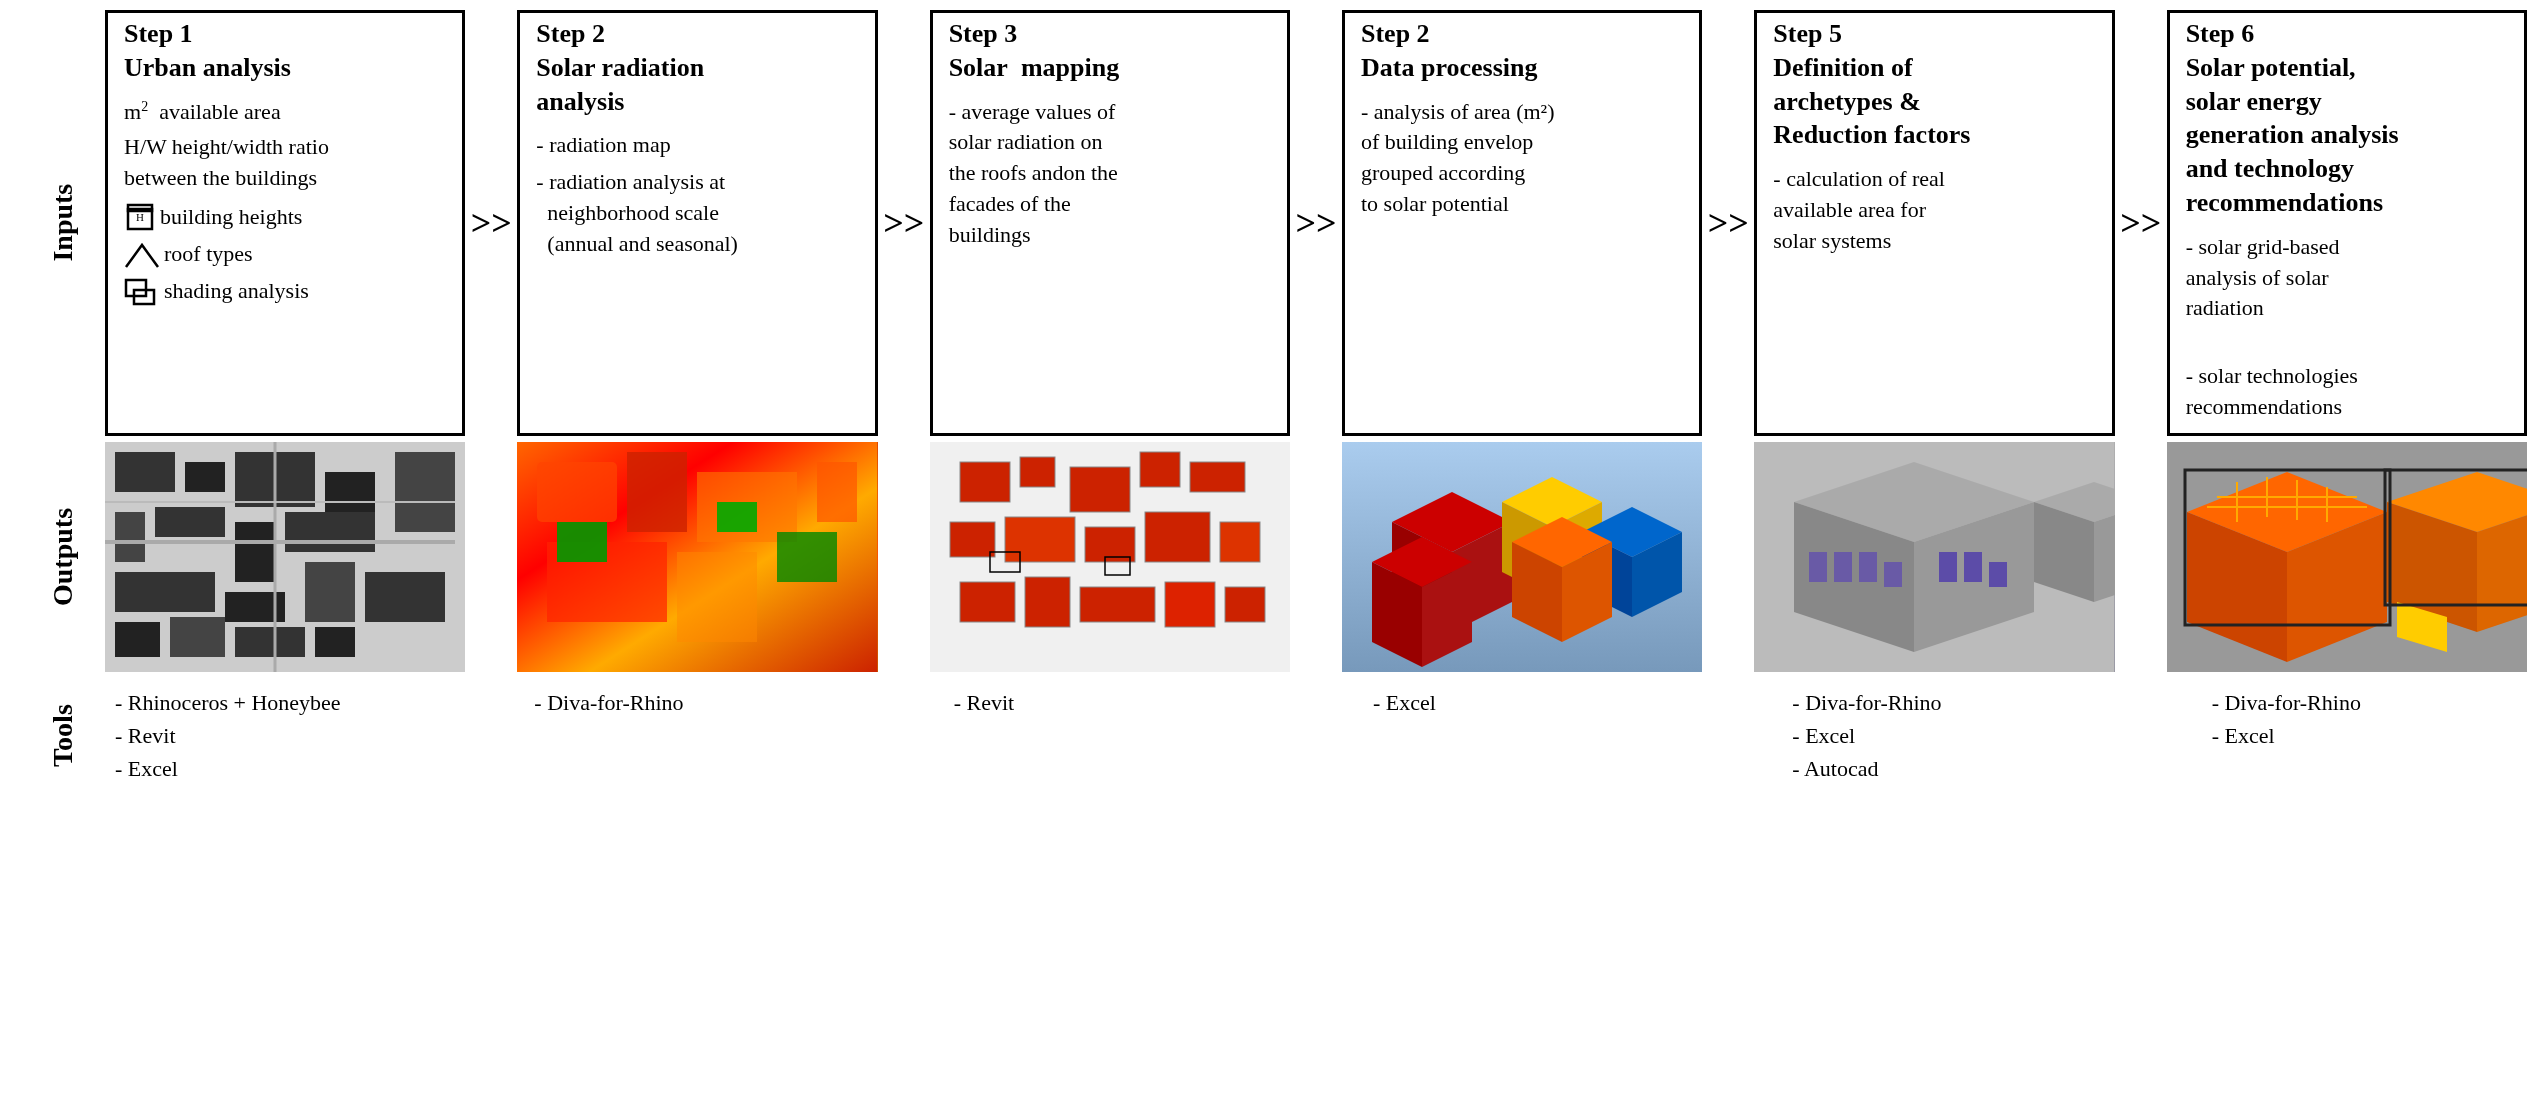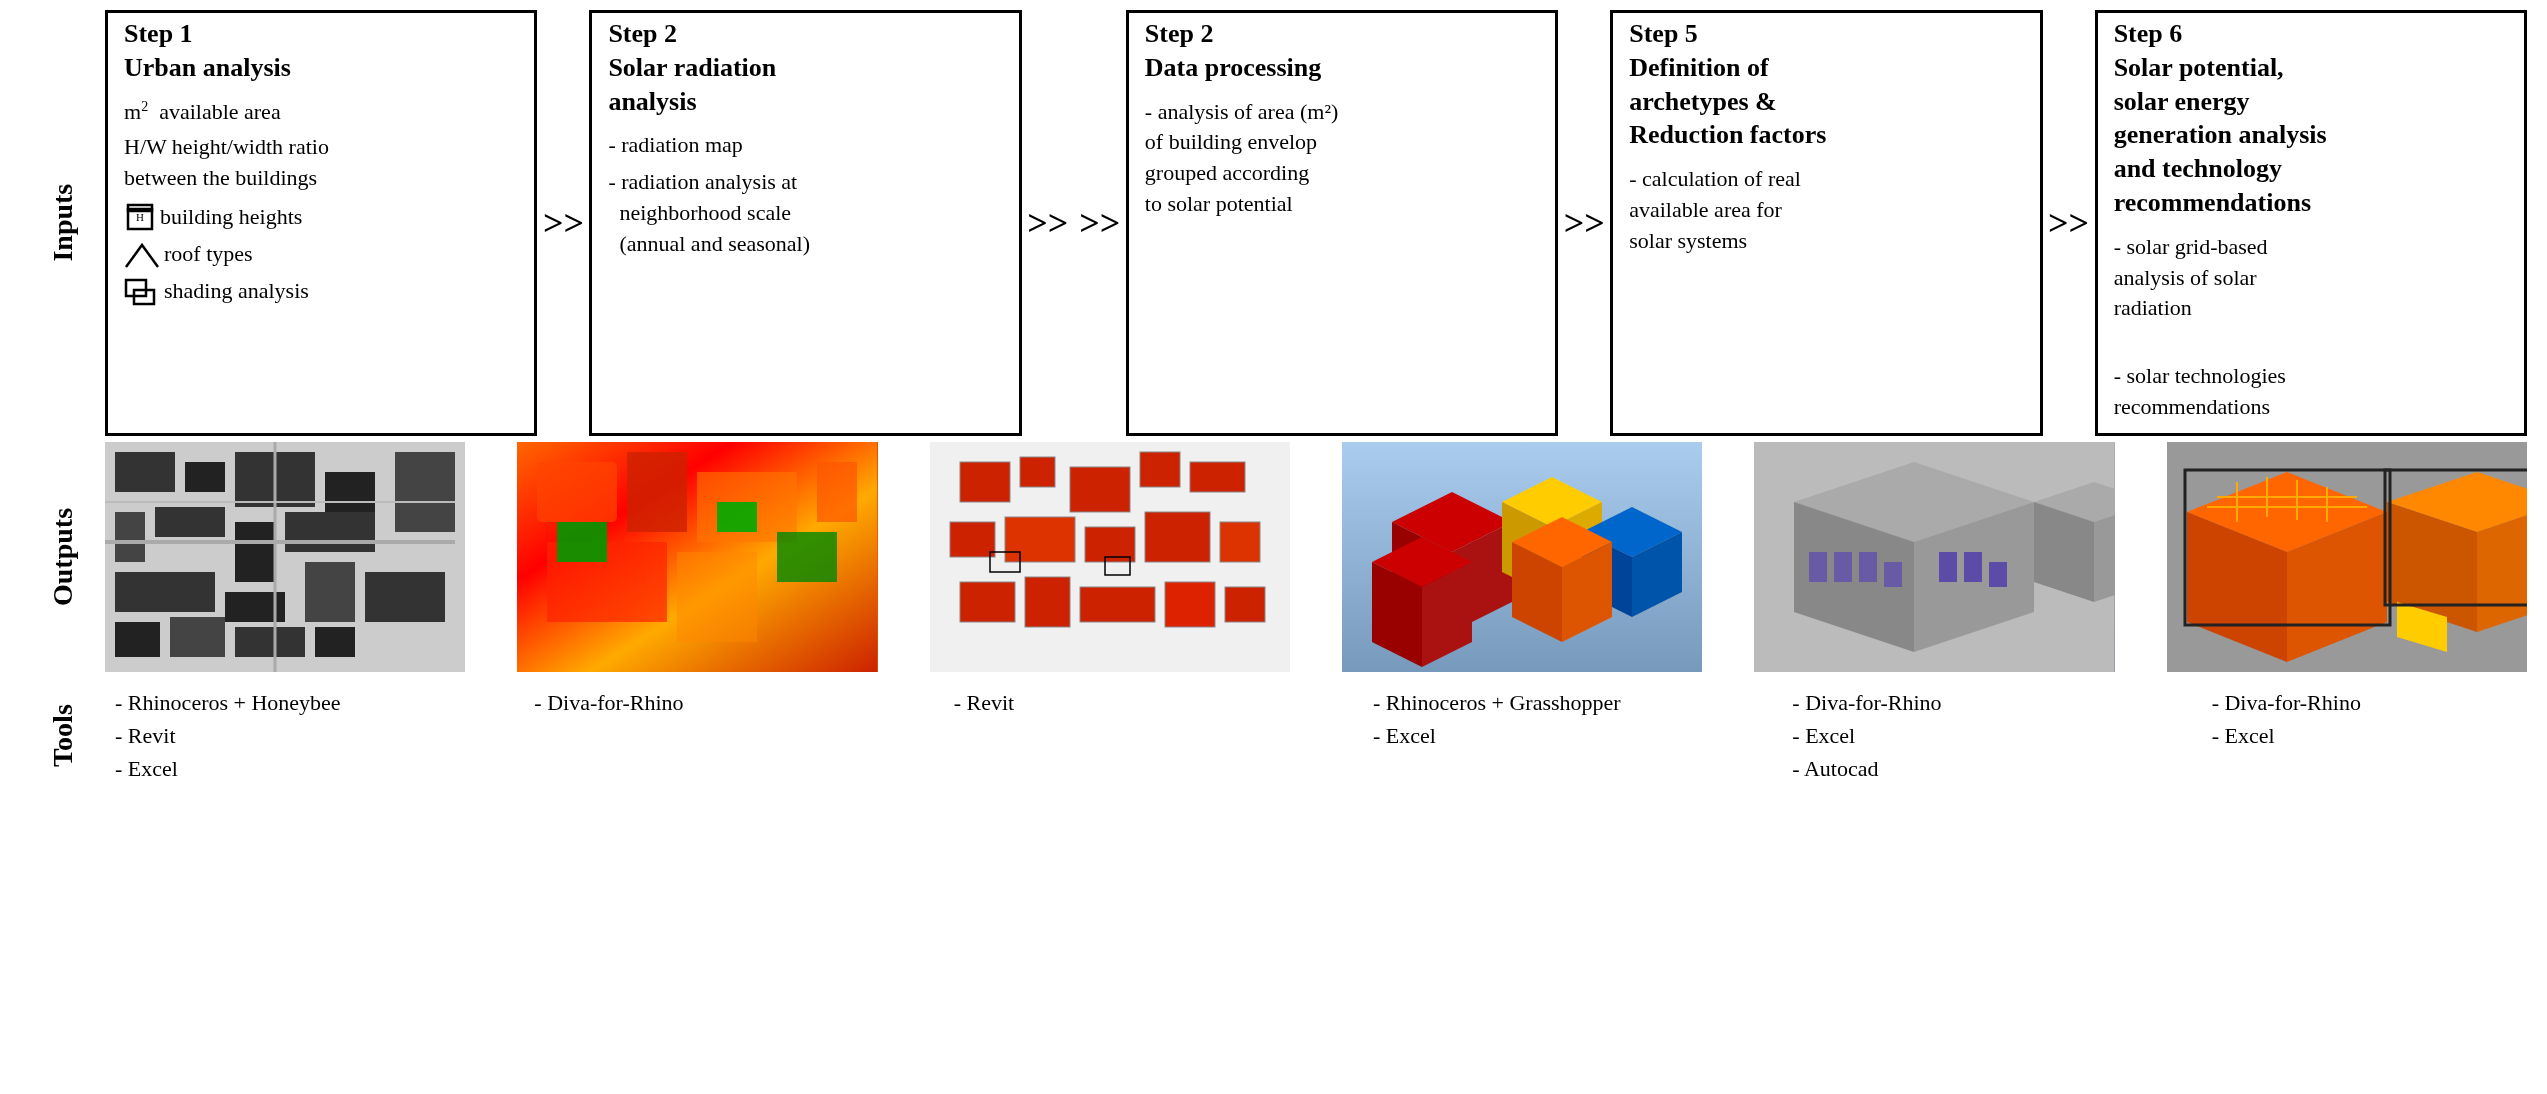--- a/index.html
+++ b/index.html
@@ -203,20 +203,29 @@
         <div class="step-content">
           <p>- radiation map</p>
           <p>- radiation analysis at<br>&nbsp;&nbsp;neighborhood scale<br>&nbsp;&nbsp;(annual and seasonal)</p>
         </div>
       </div>
 
       <div class="arrow-col">
           <span>&gt;&gt;</span>
         </div>
 
+      <div class="step-box">
+        <div class="step-header">
+          <span class="step-num">Step 3</span><br>
+          <span class="step-title">Solar&nbsp; mapping</span>
+        </div>
+        <div class="step-content">
+          <p>- average values of<br>solar radiation on<br>the roofs andon the<br>facades of the<br>buildings</p>
+        </div>
+      </div>
 
       <div class="arrow-col">
           <span>&gt;&gt;</span>
         </div>
 
       <div class="step-box">
         <div class="step-header">
           <span class="step-num">Step 2</span><br>
           <span class="step-title">Data processing</span>
         </div>
@@ -465,21 +474,20 @@
 
       <div style="min-width:52px;"></div>
 
       <div class="tool-cell">
         <p>- Revit</p>
       </div>
 
       <div style="min-width:52px;"></div>
 
       <div class="tool-cell">
-        <p>- Rhinoceros + Grasshopper</p>
         <p>- Excel</p>
       </div>
 
       <div style="min-width:52px;"></div>
 
       <div class="tool-cell">
         <p>- Diva-for-Rhino</p>
         <p>- Excel</p>
         <p>- Autocad</p>
       </div>

